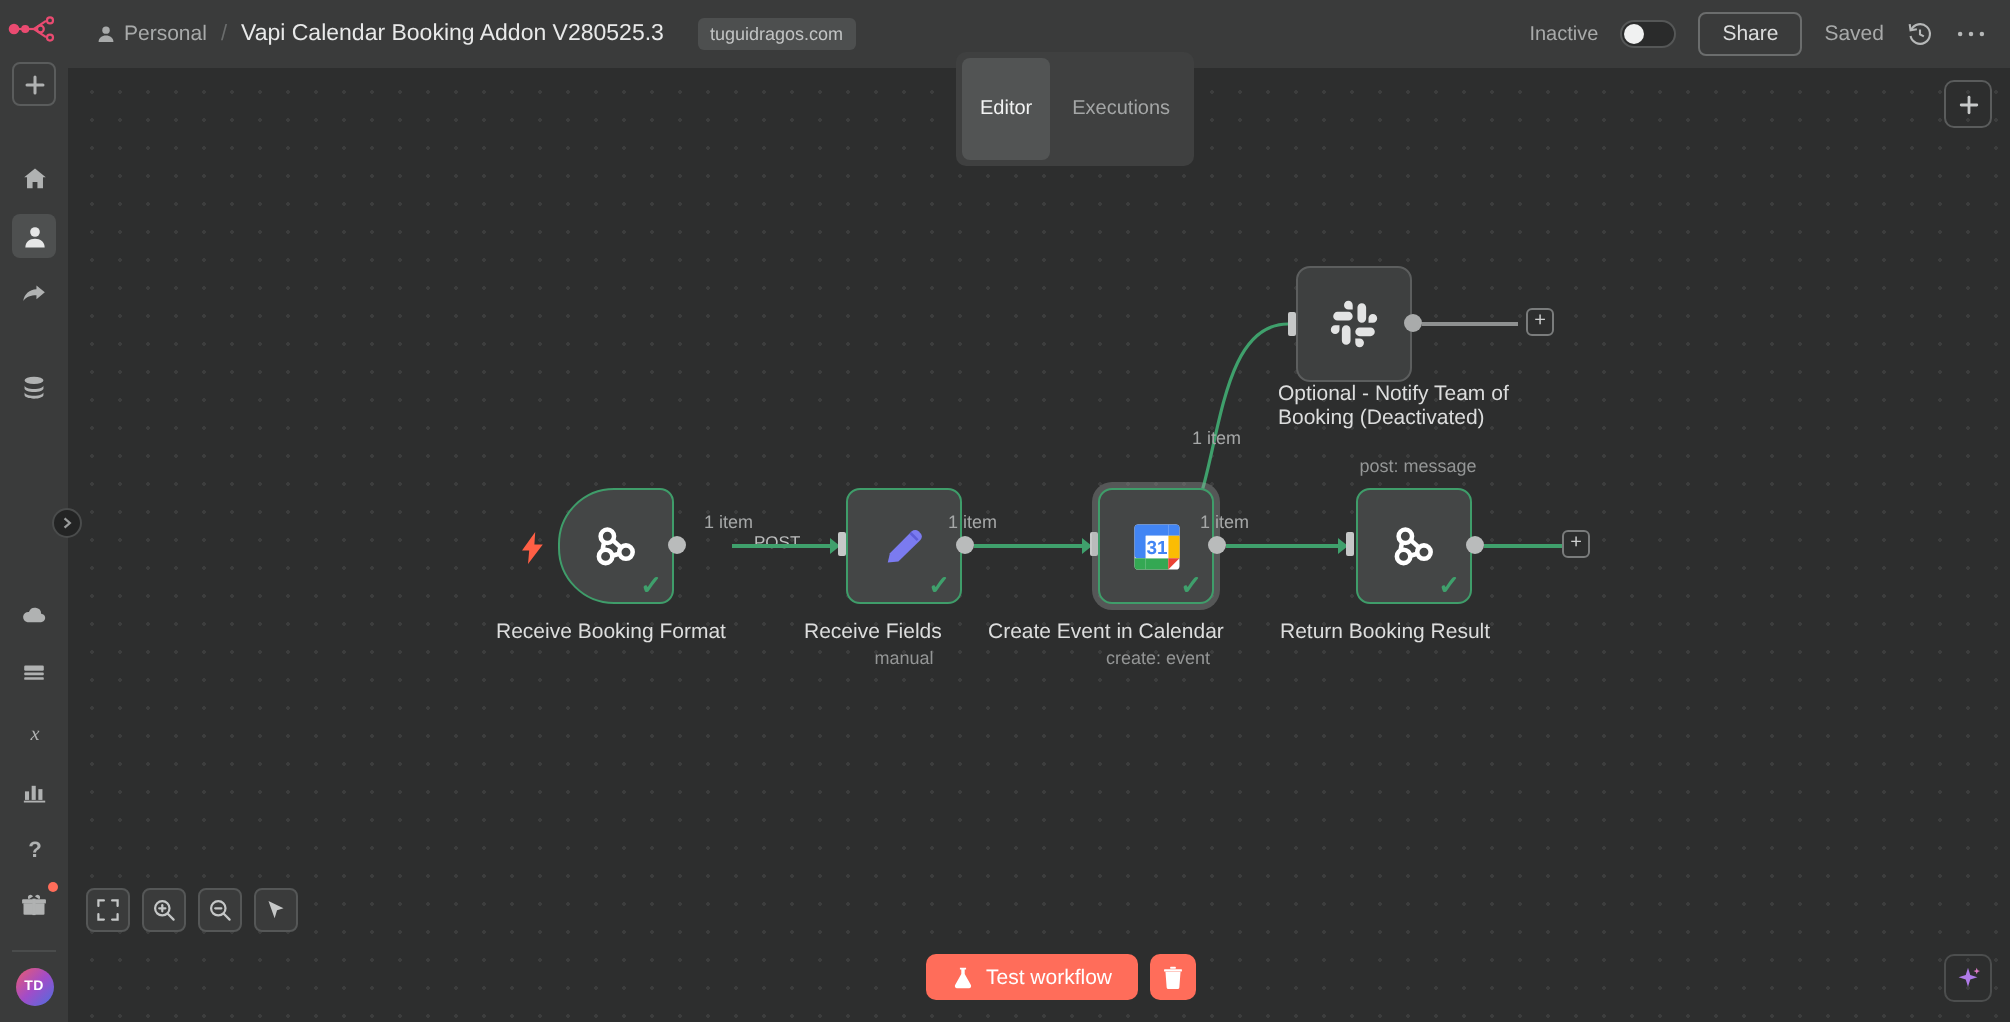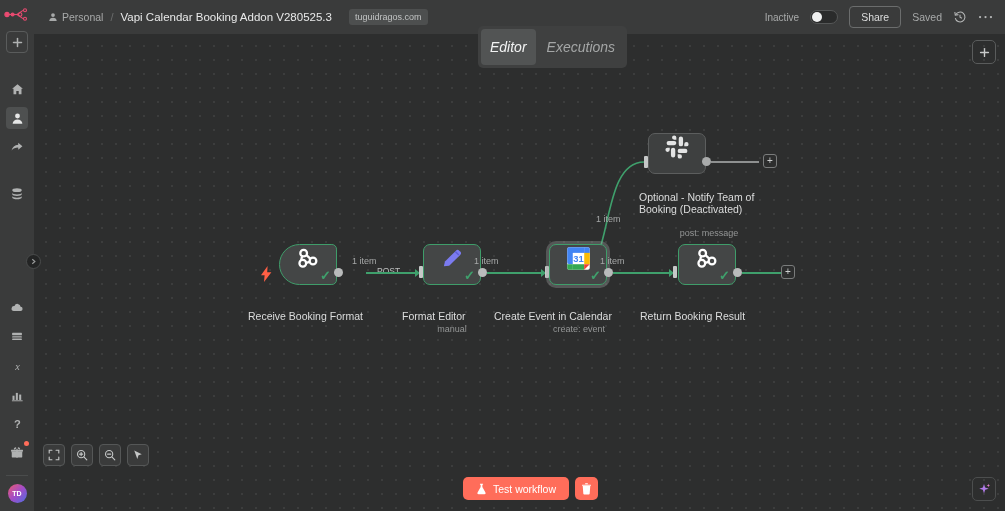--- a/index.html
+++ b/index.html
@@ -87,22 +87,22 @@
   #saved-label { color: #a8aaaa; font-size: 10.5px; }
   .hdr-icon { color: #b6b8b8; cursor: pointer; display: flex; align-items: center; }
 
   
   #tabs {
     position: absolute; left: 478px; top: 26px;
     background: #3f4040; border-radius: 5px; padding: 3px;
     display: flex; gap: 2px; z-index: 35;
   }
   .tab {
-    font-size: 14px; padding: 10px 9px; border-radius: 4px;
-    color: #a4a6a6; cursor: pointer; white-space: nowrap; font-style: italic;
+    font-size: 10px; padding: 20px 9px; border-radius: 4px;
+    color: #a4a6a6; cursor: pointer; white-space: nowrap;
   }
   .tab.active { background: #525454; color: #f2f3f3; }
 
   
   #canvas {
     position: absolute; left: 34px; top: 34px; width: 971px; height: 477px;
     background-color: #2d2e2e;
     background-image: radial-gradient(circle, #3c3d3d 1px, transparent 1px);
     background-size: 14px 14px;
     background-position: 5px 5px;
@@ -118,24 +118,24 @@
   #ai-btn {
     position: absolute; left: 938px; top: 443px;
     width: 24px; height: 24px; border-radius: 5px;
     border: 1px solid #4c4e4e; display: flex; align-items: center; justify-content: center;
     cursor: pointer;
   }
 
   
   .node { position: absolute; }
   .node-box {
-    position: absolute; width: 58px; height: 41px;
+    position: absolute; width: 58px; height: 58px;
     background: #444646; border: 1px solid #6d6f6f;
     border-radius: 7px;
-    display: flex; align-items: flex-start; justify-content: center;
+    display: flex; align-items: center; justify-content: center;
     cursor: pointer;
   }
   .node-box.ok { border-color: #3f9d6a; }
   .node-box.trigger { border-radius: 28px 7px 7px 28px; }
   .node-box.disabled { background: #3e4040; border-color: #5c5e5e; }
   .node-box.selected { box-shadow: 0 0 0 3px rgba(160,162,162,.35); }
   .node-check {
     position: absolute; right: 5px; bottom: 2px;
     color: #3fa06c; font-size: 13px; line-height: 1; font-weight: bold;
   }
@@ -400,21 +400,21 @@
     <div class="node">
       <span class="port-in" style="left:385px; top:232px;"></span>
       <div class="node-box ok" style="left:389px; top:210px;">
         <svg width="26" height="26" viewBox="0 0 24 24">
           <path d="M4.5 19.6l1-4.3L15.6 5.2a2.2 2.2 0 0 1 3.1 0l.9.9a2.2 2.2 0 0 1 0 3.1L9.4 19.1z" fill="#7b7bf0"></path>
           <path d="M15 6l3.3 3.3" stroke="#5d5dd8" stroke-width="1.2"></path>
         </svg>
         <span class="node-check">✓</span>
       </div>
       <span class="port-out" style="left:444px; top:234px;"></span>
-      <div class="node-label" style="left:368px; top:276px; width:100px;">Format Editor</div>
+      <div class="node-label" style="left:368px; top:276px; width:100px;">Receive Fields</div>
       <div class="node-sub" style="left:368px; top:290px; width:100px;">manual</div>
     </div>
 
     <div class="edge" style="left:453px; top:238px; width:54px;"></div>
     <span class="arrow-in" style="left:507px; top:235px;"></span>
     <span class="edge-label" style="left:440px; top:222px;">1 item</span>
 
     <div class="node">
       <span class="port-in" style="left:511px; top:232px;"></span>
       <div class="node-box ok selected" style="left:515px; top:210px;">

